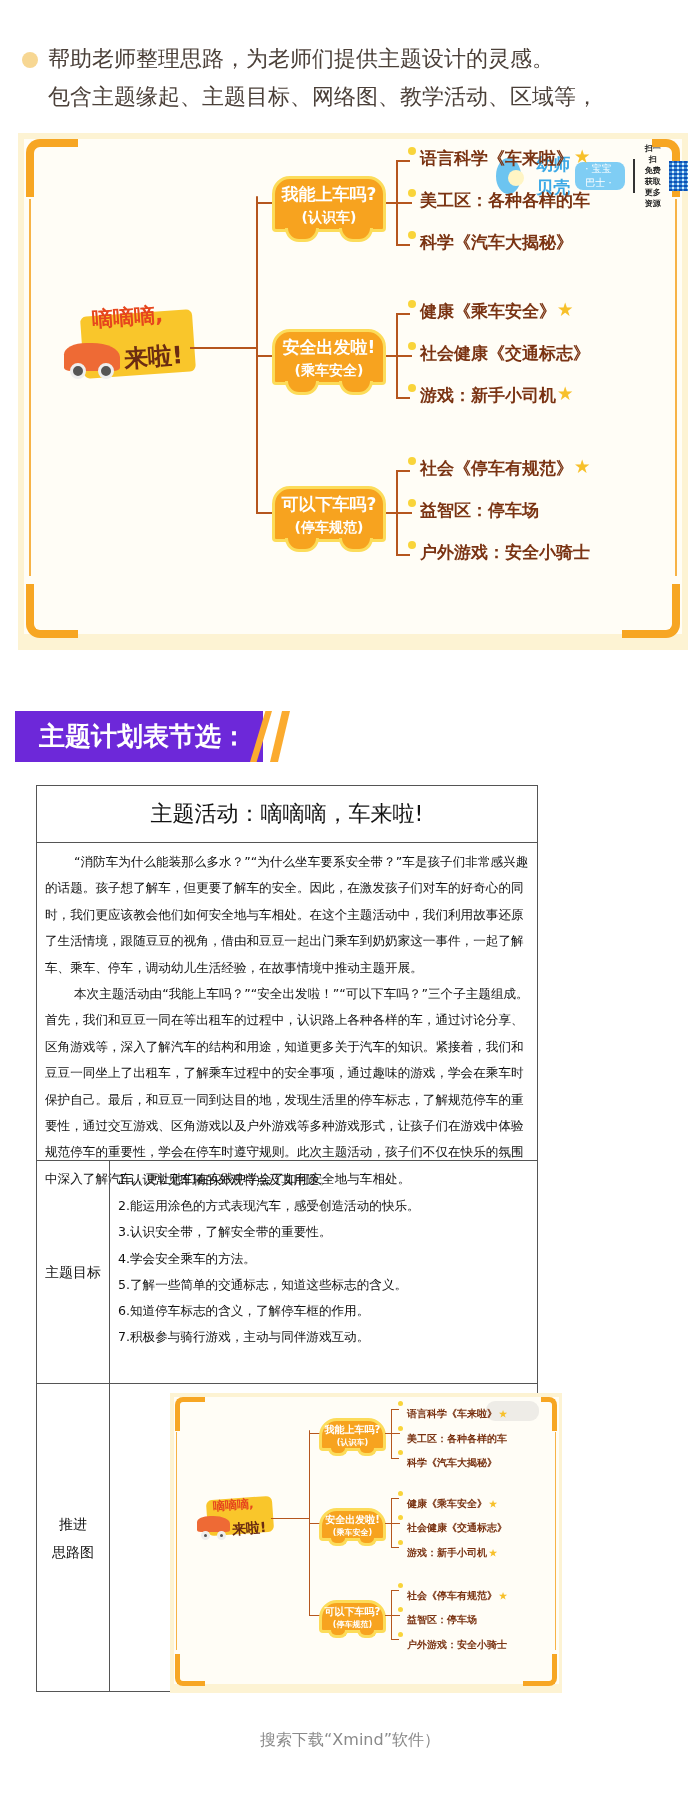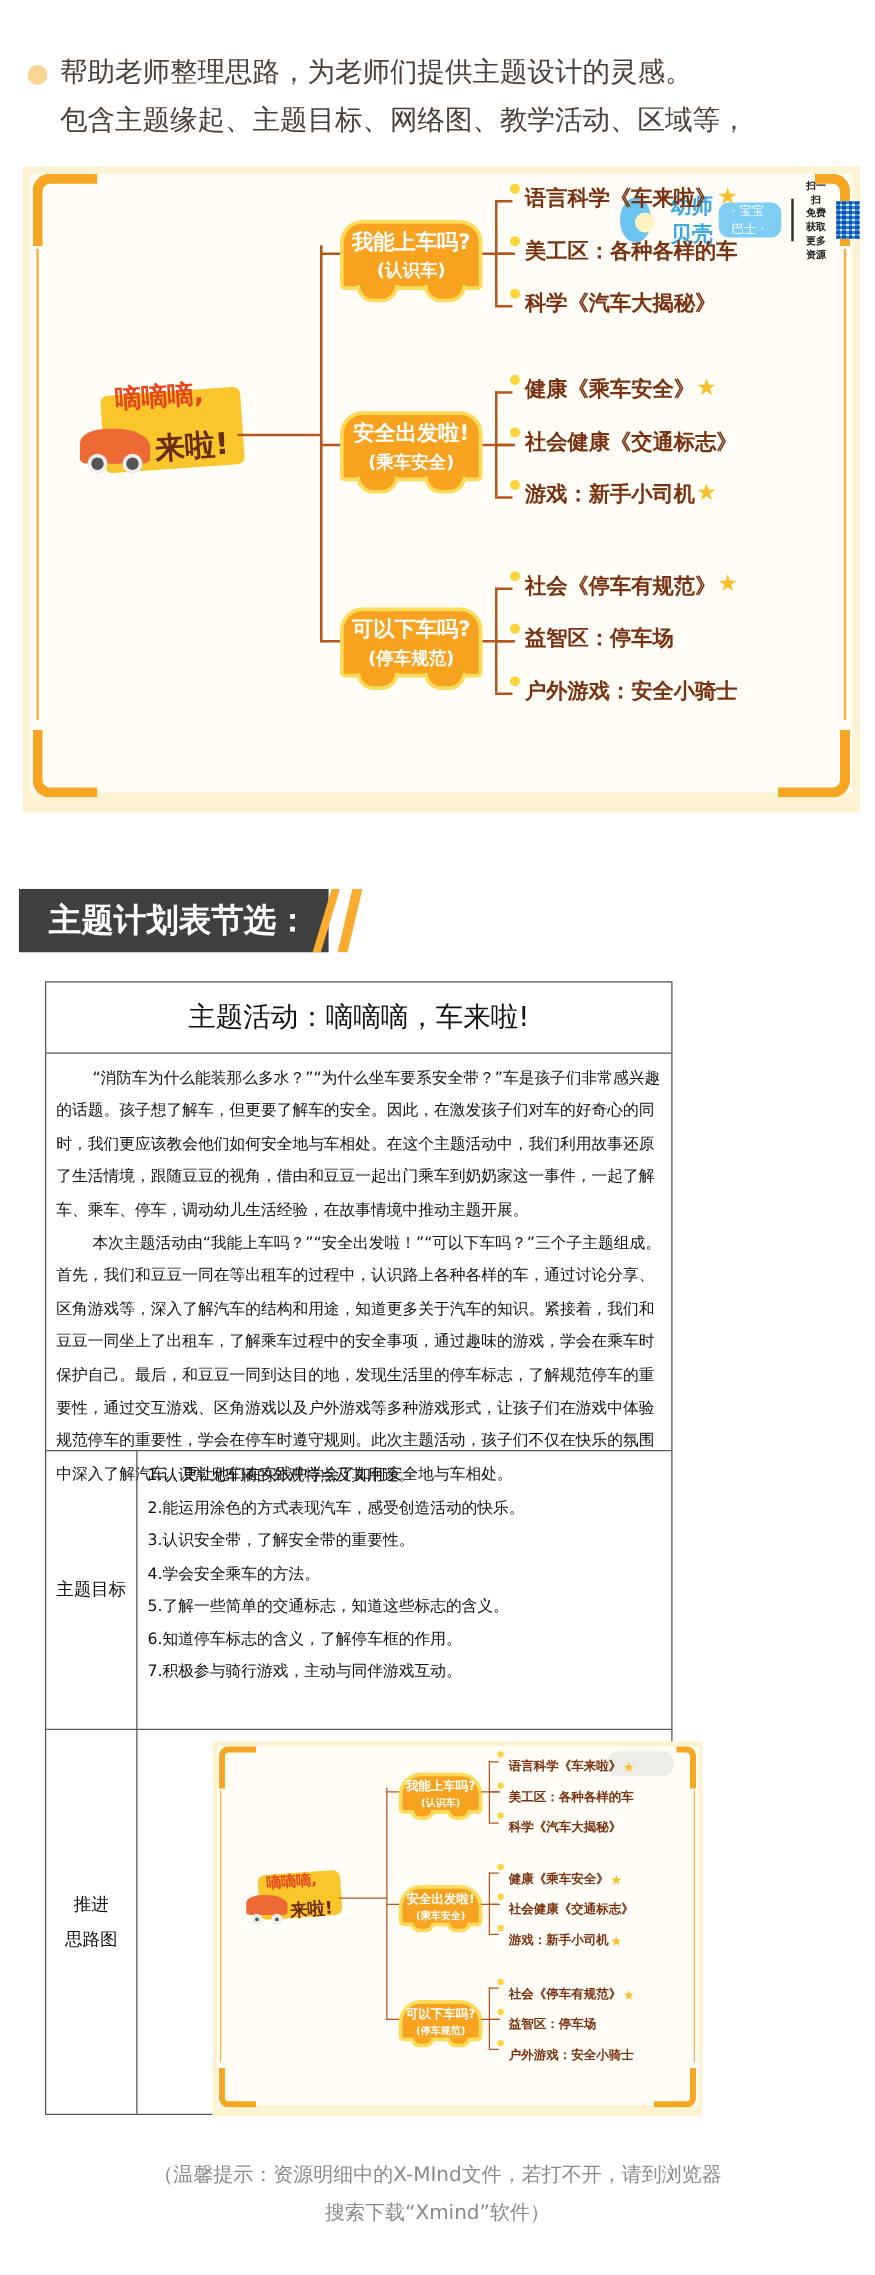--- a/index.html
+++ b/index.html
@@ -35,21 +35,21 @@
   .logo-name { color: #3aa8e6; font-weight: bold; font-size: 17px; }
   .logo-sub { background: #7fcdf4; color: #fff; font-size: 10px; border-radius: 8px; padding: 0 10px; }
   .logo-sep { width: 2px; height: 34px; background: #333; margin: 0 8px; }
   .logo-scan { font-size: 8px; line-height: 11px; color: #222; font-weight: bold; text-align: center; }
   .qr { width: 30px; height: 30px; margin-left: 6px; background:
         repeating-linear-gradient(90deg, #3d8ed6 0 3px, #d7ecfb 3px 5px),
         repeating-linear-gradient(0deg, #3d8ed6 0 2px, #ffffff 2px 4px);
         background-blend-mode: multiply; }
 
   
-  .sec-header { position: absolute; left: 15px; top: 711px; height: 51px; width: 248px; background: #404040; clip-path: polygon(0 0, 100% 0, 100% 100%, 0 100%); }
+  .sec-header { position: absolute; left: 15px; top: 711px; height: 51px; width: 248px; background: #6d28d9; clip-path: polygon(0 0, 100% 0, 100% 100%, 0 100%); }
   .sec-header-text { position: absolute; left: 24px; top: 8px; color: #ffffff; font-size: 26px; font-weight: bold; white-space: nowrap; }
   .sec-slash { position: absolute; top: 711px; height: 51px; background: #fbab2f; }
 
   
   .plan-table { position: absolute; left: 36px; top: 785px; width: 502px; border: 1.5px solid #555; border-collapse: collapse; }
   .t-title { height: 57px; border-bottom: 1.5px solid #555; display: flex; align-items: center; justify-content: center; font-size: 22px; color: #111; }
   .t-row { display: flex; border-bottom: 1.5px solid #555; }
   .t-row:last-child { border-bottom: none; }
   .t-label { width: 73px; border-right: 1.5px solid #555; display: flex; align-items: center; justify-content: center; text-align: center; font-size: 14px; color: #111; line-height: 28px; }
   .t-content { flex: 1; padding: 4px 8px; font-size: 12.6px; color: #111; line-height: 26.4px; }
@@ -329,15 +329,14 @@
           <span>户外游戏：安全小骑士</span>
 
         </div>
           </div>
         </div>
     </div>
   </div>
 </div>
 
 <div class="footer" style="top:1725px;">
-  <div>（温馨提示：资源明细中的X-MInd文件，若打不开，请到浏览器</div>
   <div>搜索下载“Xmind”软件）</div>
 </div>
 
 </body></html>

